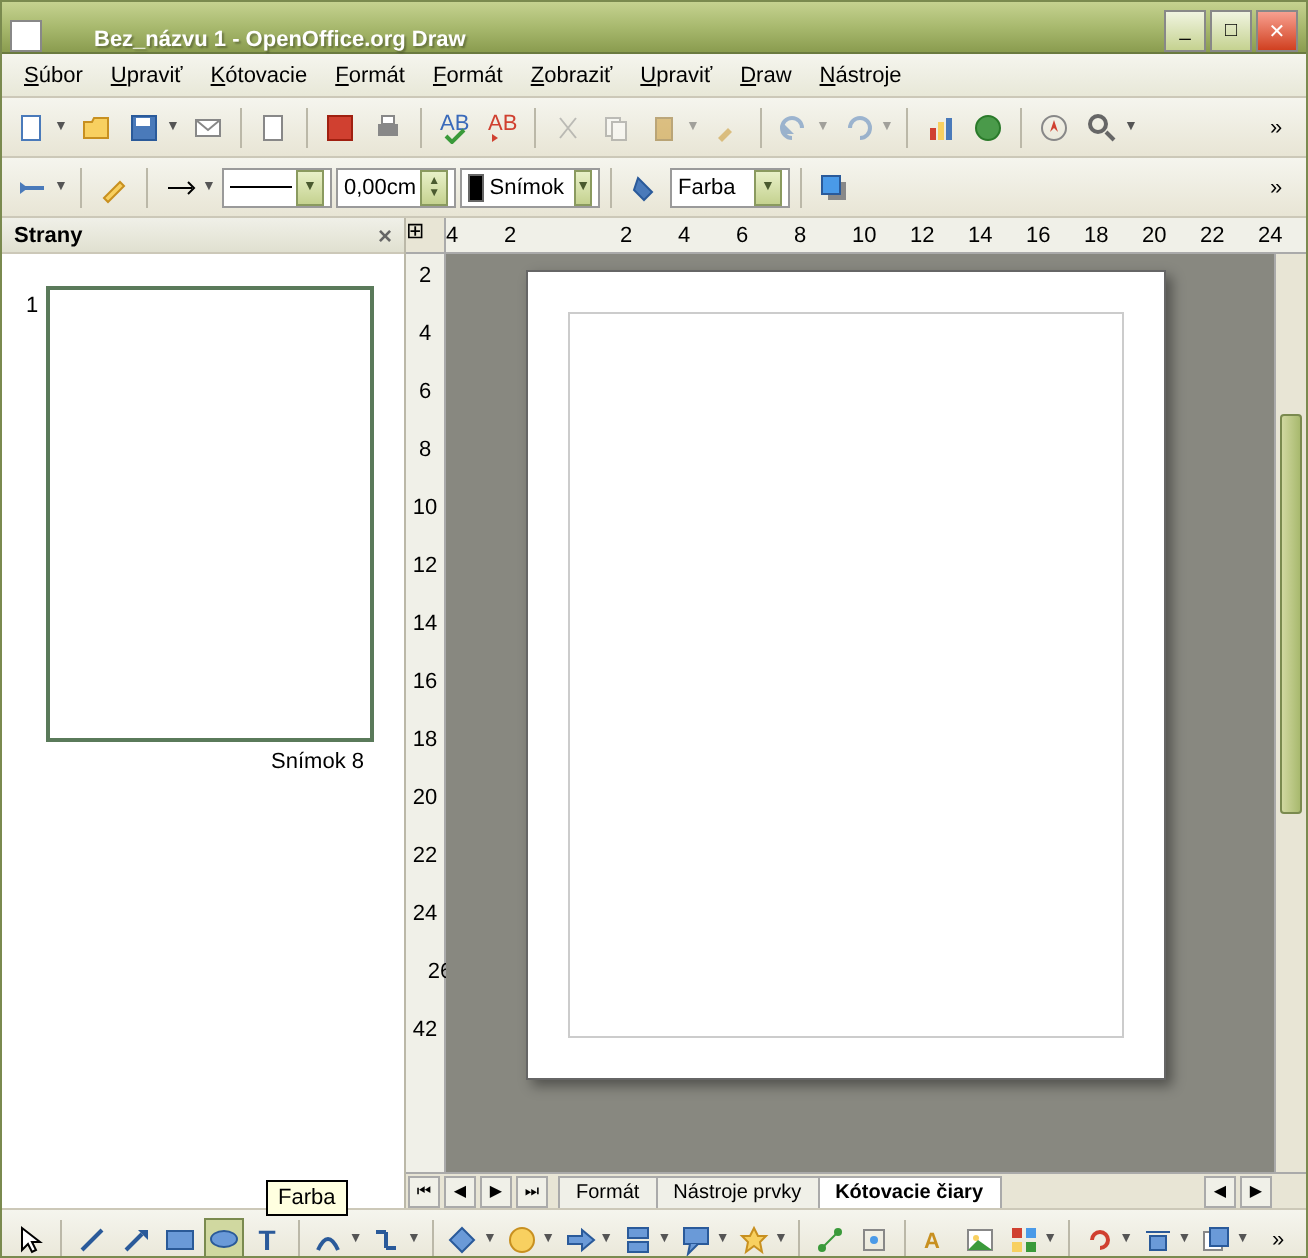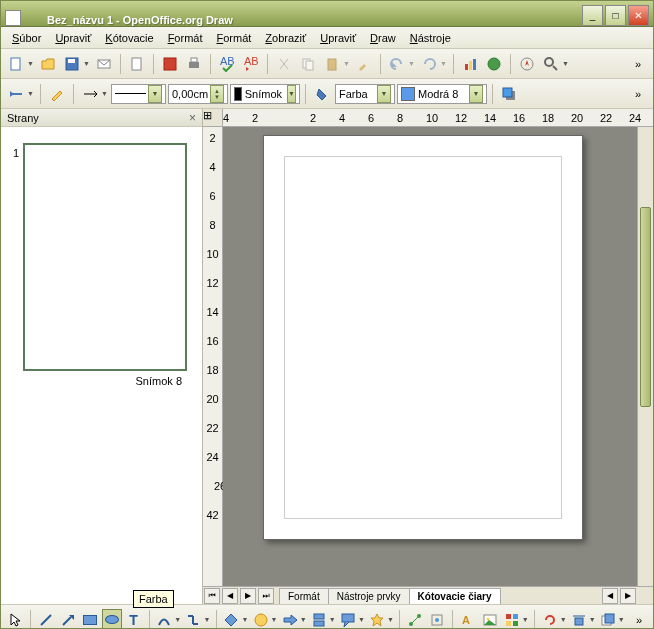--- a/index.html
+++ b/index.html
@@ -21,21 +21,21 @@
 .line-style-box { width: 55px; height: 20px; border: 1px solid #9a9a9a; background: #fff; display: flex; align-items: center; padding: 0 3px; }
 .line-style-box .line { flex: 1; height: 1px; background: #000; }
 .spin-box { width: 60px; height: 20px; border: 1px solid #9a9a9a; background: #fff; display: flex; align-items: center; padding: 0 3px; justify-content: flex-end; }
 .color-box { width: 70px; height: 20px; border: 1px solid #9a9a9a; background: #fff; display: flex; align-items: center; padding: 0 3px; gap: 3px; }
 .color-swatch { width: 14px; height: 14px; border: 1px solid #666; }
 .fill-box { width: 60px; height: 20px; border: 1px solid #9a9a9a; background: #fff; display: flex; align-items: center; padding: 0 3px; }
 .fill-box2 { width: 90px; height: 20px; border: 1px solid #9a9a9a; background: #fff; display: flex; align-items: center; padding: 0 3px; gap: 3px; }
 .dd-btn { width: 14px; height: 18px; background: linear-gradient(to bottom, #e8f0c8, #c5d290); border: 1px solid #8a9a5f; margin-left: 2px; display: flex; align-items: center; justify-content: center; font-size: 7px; color: #4a5a2f; }
 .main-area { display: flex; height: 495px; background: #e8e5d5; }
 .side-panel { width: 202px; background: #f8f8f4; border-right: 1px solid #bbb8a8; display: flex; flex-direction: column; }
-.side-header { height: 18px; background: linear-gradient(to bottom, #f0f0e8, #e0e0d0); padding: 2px 6px; font-weight: normal; border-bottom: 1px solid #ccc8b8; display: flex; justify-content: space-between; align-items: center; }
+.side-header { height: 18px; background: linear-gradient(to bottom, #f0f0e8, #e0e0d0); padding: 2px 6px; font-weight: bold; border-bottom: 1px solid #ccc8b8; display: flex; justify-content: space-between; align-items: center; }
 .close-x { cursor: pointer; color: #666; font-size: 12px; }
 .thumb-area { flex: 1; padding: 16px 10px; background: #fff; position: relative; }
 .thumb-num { position: absolute; left: 12px; top: 20px; }
 .thumb { width: 164px; height: 228px; border: 2px solid #5a7a5a; background: #fff; margin-left: 12px; }
 .thumb-label { text-align: right; margin-top: 4px; margin-right: 10px; }
 .canvas-wrap { flex: 1; display: flex; flex-direction: column; background: #e0ddd0; }
 .ruler-corner { width: 20px; height: 18px; background: #e8e5d5; border-right: 1px solid #aaa; border-bottom: 1px solid #aaa; }
 .ruler-row { display: flex; height: 18px; }
 .h-ruler { flex: 1; background: #f0f0e8; border-bottom: 1px solid #aaa; display: flex; align-items: center; font-size: 9px; overflow: hidden; position: relative; }
 .h-ruler span { position: absolute; }
@@ -245,26 +245,20 @@
   <div class="tb-btn">
       <svg class="icon-svg">
         <path d="M5 3 L12 10 L8 14 L3 9 Z" fill="#4a7aba" stroke="#2a5a9a"></path>
       </svg>
     </div>
   <div class="fill-box">
       <span>Farba</span>
       <div style="flex:1"></div>
       <div class="dd-btn">▼</div>
     </div>
-  <div class="fill-box2">
-      <div class="color-swatch" style="background:#5a9ae8"></div>
-      <span>Modrá 8</span>
-      <div style="flex:1"></div>
-      <div class="dd-btn">▼</div>
-    </div>
   <div class="tb-sep"></div>
   <div class="tb-btn">
       <svg class="icon-svg">
         <rect x="5" y="5" width="9" height="9" fill="#888"></rect>
         <rect x="2" y="2" width="9" height="9" fill="#4a9ae8" stroke="#2a5a9a"></rect>
       </svg>
     </div>
   <div style="flex:1"></div>
   <div class="tb-btn">»</div>
 </div>

